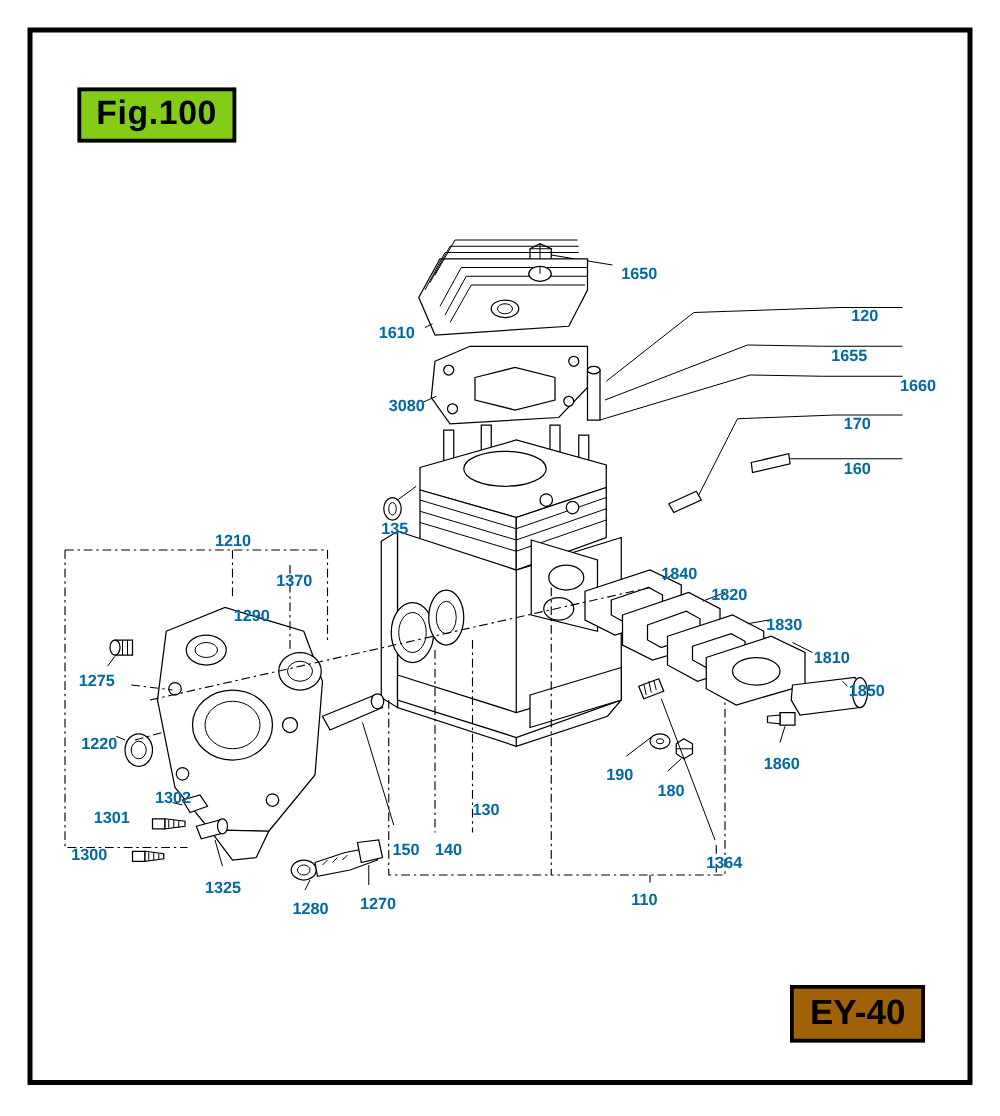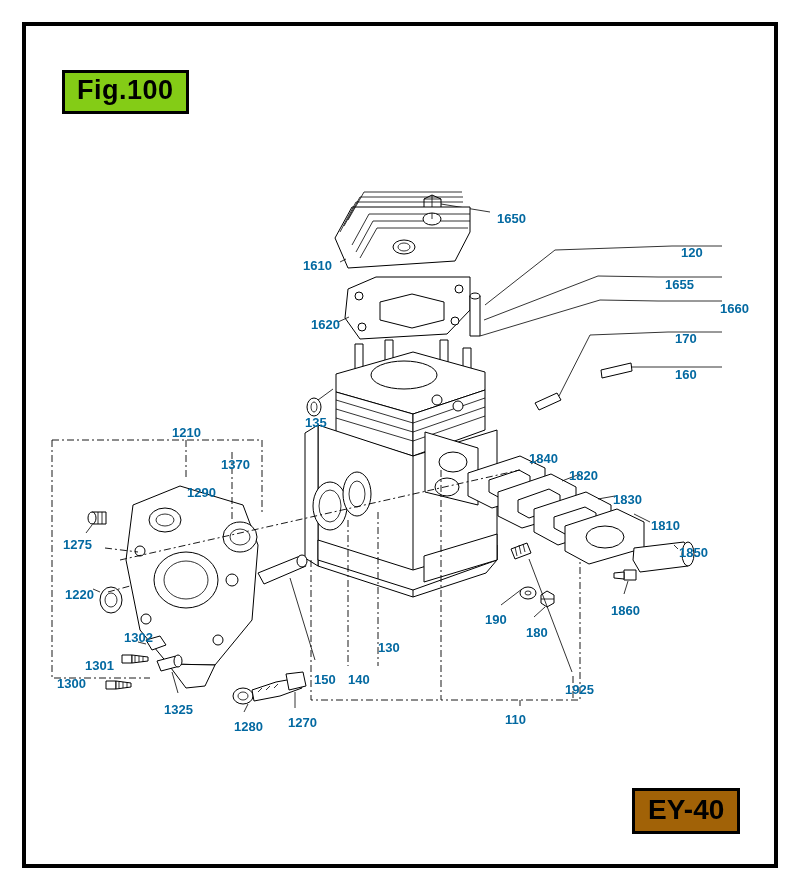--- a/index.html
+++ b/index.html
@@ -311,45 +311,45 @@
       <path class="dash" d="M105,548 L138,552"></path>
       <path class="dash" d="M108,592 L130,586"></path>
     </g>
 
     <path class="dash" d="M120,560 L520,470"></path>
 
   </svg>
 
   <div class="lbl" style="left:497px; top:211px;">1650</div>
   <div class="lbl" style="left:303px; top:258px;">1610</div>
-  <div class="lbl" style="left:311px; top:317px;">1620</div>
+  <div class="lbl" style="left:311px; top:317px;">3080</div>
   <div class="lbl" style="left:681px; top:245px;">120</div>
   <div class="lbl" style="left:665px; top:277px;">1655</div>
   <div class="lbl" style="left:676px; top:301px;margin-left:44px;">1660</div>
   <div class="lbl" style="left:675px; top:331px;">170</div>
   <div class="lbl" style="left:675px; top:367px;">160</div>
   <div class="lbl" style="left:305px; top:385px;margin-top:30px;">135</div>
   <div class="lbl" style="left:529px; top:451px;">1840</div>
   <div class="lbl" style="left:569px; top:468px;">1820</div>
   <div class="lbl" style="left:613px; top:492px;">1830</div>
   <div class="lbl" style="left:651px; top:518px;">1810</div>
   <div class="lbl" style="left:679px; top:545px;">1850</div>
   <div class="lbl" style="left:611px; top:603px;">1860</div>
   <div class="lbl" style="left:172px; top:425px;">1210</div>
   <div class="lbl" style="left:221px; top:457px;">1370</div>
   <div class="lbl" style="left:187px; top:485px;">1290</div>
   <div class="lbl" style="left:63px; top:537px;">1275</div>
   <div class="lbl" style="left:65px; top:587px;">1220</div>
   <div class="lbl" style="left:124px; top:630px;">1302</div>
-  <div class="lbl" style="left:85px; top:646px;margin-top:12px;">1301</div>
+  <div class="lbl" style="left:75px; top:646px;">1301</div>
   <div class="lbl" style="left:57px; top:676px;">1300</div>
   <div class="lbl" style="left:164px; top:702px;">1325</div>
   <div class="lbl" style="left:234px; top:719px;">1280</div>
   <div class="lbl" style="left:288px; top:715px;">1270</div>
   <div class="lbl" style="left:314px; top:672px;">150</div>
   <div class="lbl" style="left:348px; top:672px;">140</div>
   <div class="lbl" style="left:378px; top:640px;">130</div>
   <div class="lbl" style="left:485px; top:612px;">190</div>
   <div class="lbl" style="left:526px; top:625px;">180</div>
-  <div class="lbl" style="left:565px; top:682px;">1925</div>
+  <div class="lbl" style="left:565px; top:682px;">1364</div>
   <div class="lbl" style="left:505px; top:712px;">110</div>
 
 </div>
 
 </body></html>

